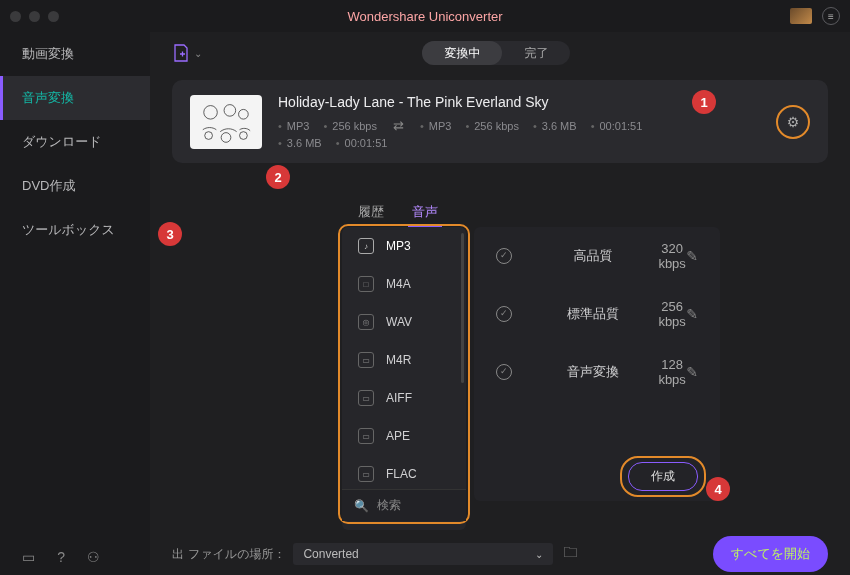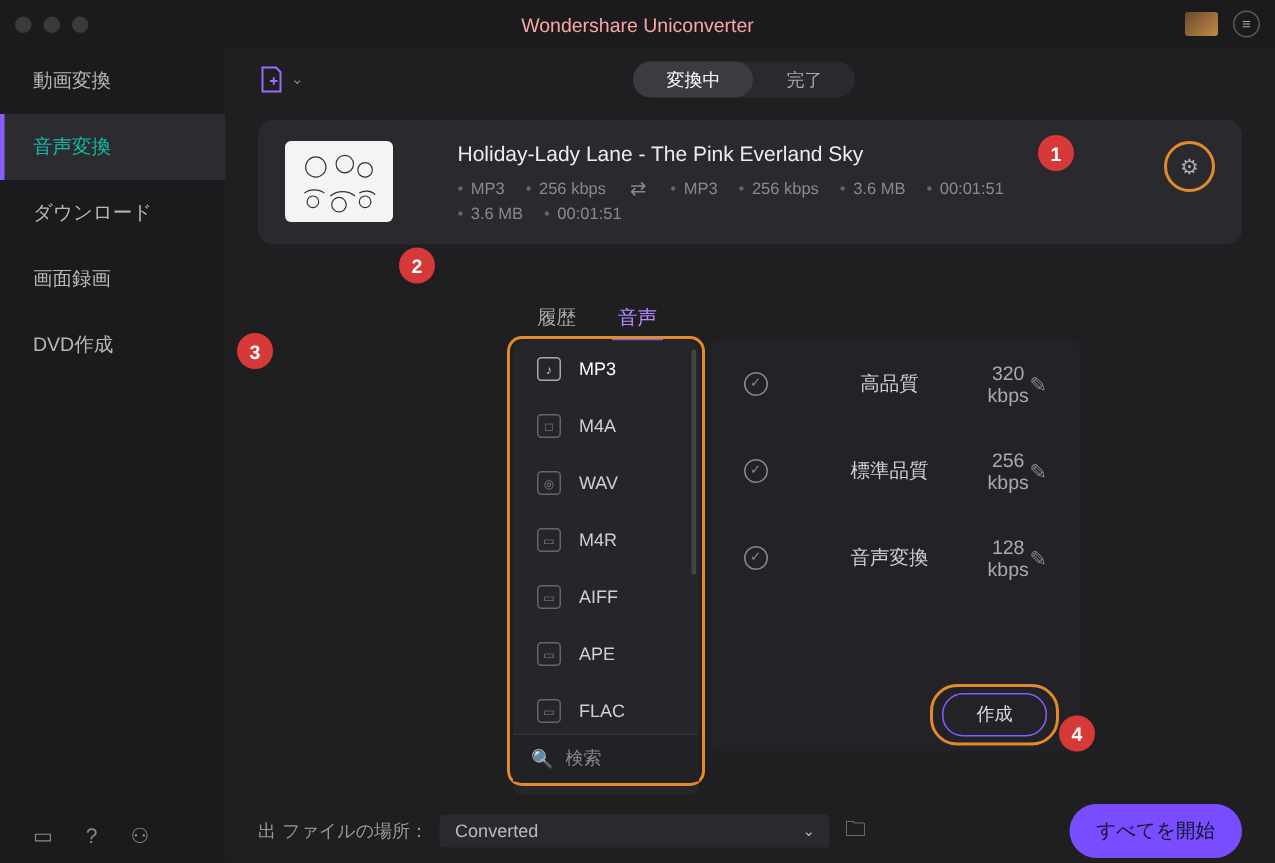--- a/index.html
+++ b/index.html
@@ -26,21 +26,21 @@
 
 
 .toprow { height: 42px; display: flex; align-items: center; padding: 0 22px; }
 .addbtn { color: #9a6cff; font-size: 18px; display: flex; align-items: center; gap: 4px; }
 .addbtn .chev { font-size: 10px; color: #888; }
 .tabs { margin-left: 220px; display: flex; background: #2a2a2e; border-radius: 14px; height: 24px; align-items: center; font-size: 12px; }
 .tab { padding: 0 22px; height: 24px; display: flex; align-items: center; border-radius: 14px; color: #aaa; cursor: pointer; }
 .tab.sel { background: #3c3c40; color: #fff; }
 
 
-.filecard { margin: 6px 22px 0; background: #2a2a2e; border-radius: 10px; padding: 14px 18px; display: flex; align-items: flex-start; position: relative; gap: 27px; }
+.filecard { margin: 6px 22px 0; background: #2a2a2e; border-radius: 10px; padding: 14px 18px; display: flex; align-items: center; position: relative; }
 .thumb { width: 72px; height: 54px; background: #f4f4f4; border-radius: 4px; margin-right: 16px; display:flex; align-items:center; justify-content:center;}
 .thumb svg { width: 58px; height: 44px; }
 .fileinfo { flex: 1; }
 .fname { color: #ededef; font-size: 14px; font-weight: 500; margin-bottom: 8px; }
 .specs { display: flex; gap: 14px; font-size: 11px; color: #8a8a8e; align-items: center; }
 .specs .dot::before { content: "•"; margin-right: 5px; color: #666; }
 .shuffle { font-size: 13px; color: #888; margin: 0 2px; }
 .gearwrap { width: 34px; height: 34px; border: 2px solid #e38a2a; border-radius: 50%; display: flex; align-items: center; justify-content: center; margin-left: 6px; position: relative; }
 .gear { font-size: 14px; color: #aaa; }
 .convertbtn { margin-left: 22px; border: 1.5px solid #8a5cff; color: #ddd; background: transparent; padding: 7px 22px; border-radius: 18px; font-size: 13px; cursor: pointer; }
@@ -71,21 +71,21 @@
 .qrow .edit { color: #888; font-size: 14px; cursor: pointer; }
 .createwrap { position: absolute; bottom: 10px; right: 22px; }
 .createbtn { border: 1.5px solid #8a5cff; background: transparent; color: #ddd; padding: 5px 22px; border-radius: 14px; font-size: 12px; cursor: pointer; text-align: center; }
 .createborder { position: absolute; border: 2.5px solid #e38a2a; border-radius: 18px; padding: 4px; pointer-events:none; }
 
 
 .bottom { position: absolute; left: 0; right: 0; bottom: 0; height: 42px; display: flex; align-items: center; padding: 0 22px; font-size: 12px; color: #999; }
 .out { margin-right: 4px; }
 .locsel { background: #2a2a2e; border: none; color: #bbb; padding: 4px 10px; border-radius: 3px; font-size: 12px; width: 260px; display:flex; align-items:center; justify-content:space-between;}
 .folder { margin-left: 10px; font-size: 14px; color: #aaa; cursor: pointer; }
-.startall { margin-left: auto; background: #7a4cff; border: none; color: #0f172a; padding: 9px 18px; border-radius: 20px; font-size: 13px; cursor: pointer; }
+.startall { margin-left: auto; background: #7a4cff; border: none; color: #bef264; padding: 9px 18px; border-radius: 20px; font-size: 13px; cursor: pointer; }
 
 
 .badge { position: absolute; width: 24px; height: 24px; background: #d73838; border-radius: 50%; color: #fff; font-size: 13px; font-weight: bold; display: flex; align-items: center; justify-content: center; z-index: 20; }
 #b1 { left: 692px; top: 90px; }
 #b2 { left: 266px; top: 165px; }
 #b3 { left: 158px; top: 222px; }
 #b4 { left: 706px; top: 477px; }
 </style>
 </head>
 <body>
@@ -100,22 +100,22 @@
   <div class="tright">
     <div class="avatar"></div>
     <div class="circbtn">≡</div>
   </div>
 </div>
 
 <div class="sidebar">
   <div class="sidebar-item">動画変換</div>
   <div class="sidebar-item active">音声変換</div>
   <div class="sidebar-item">ダウンロード</div>
-  <div class="sidebar-item">画面録画</div>
   <div class="sidebar-item">DVD作成</div>
+  <div class="sidebar-item">ツールボックス</div>
   <div class="sidebar-bottom">
     <span>▭</span>
     <span>?</span>
     <span>⚇</span>
   </div>
 </div>
 
 <div class="main">
 
   <div class="toprow">

